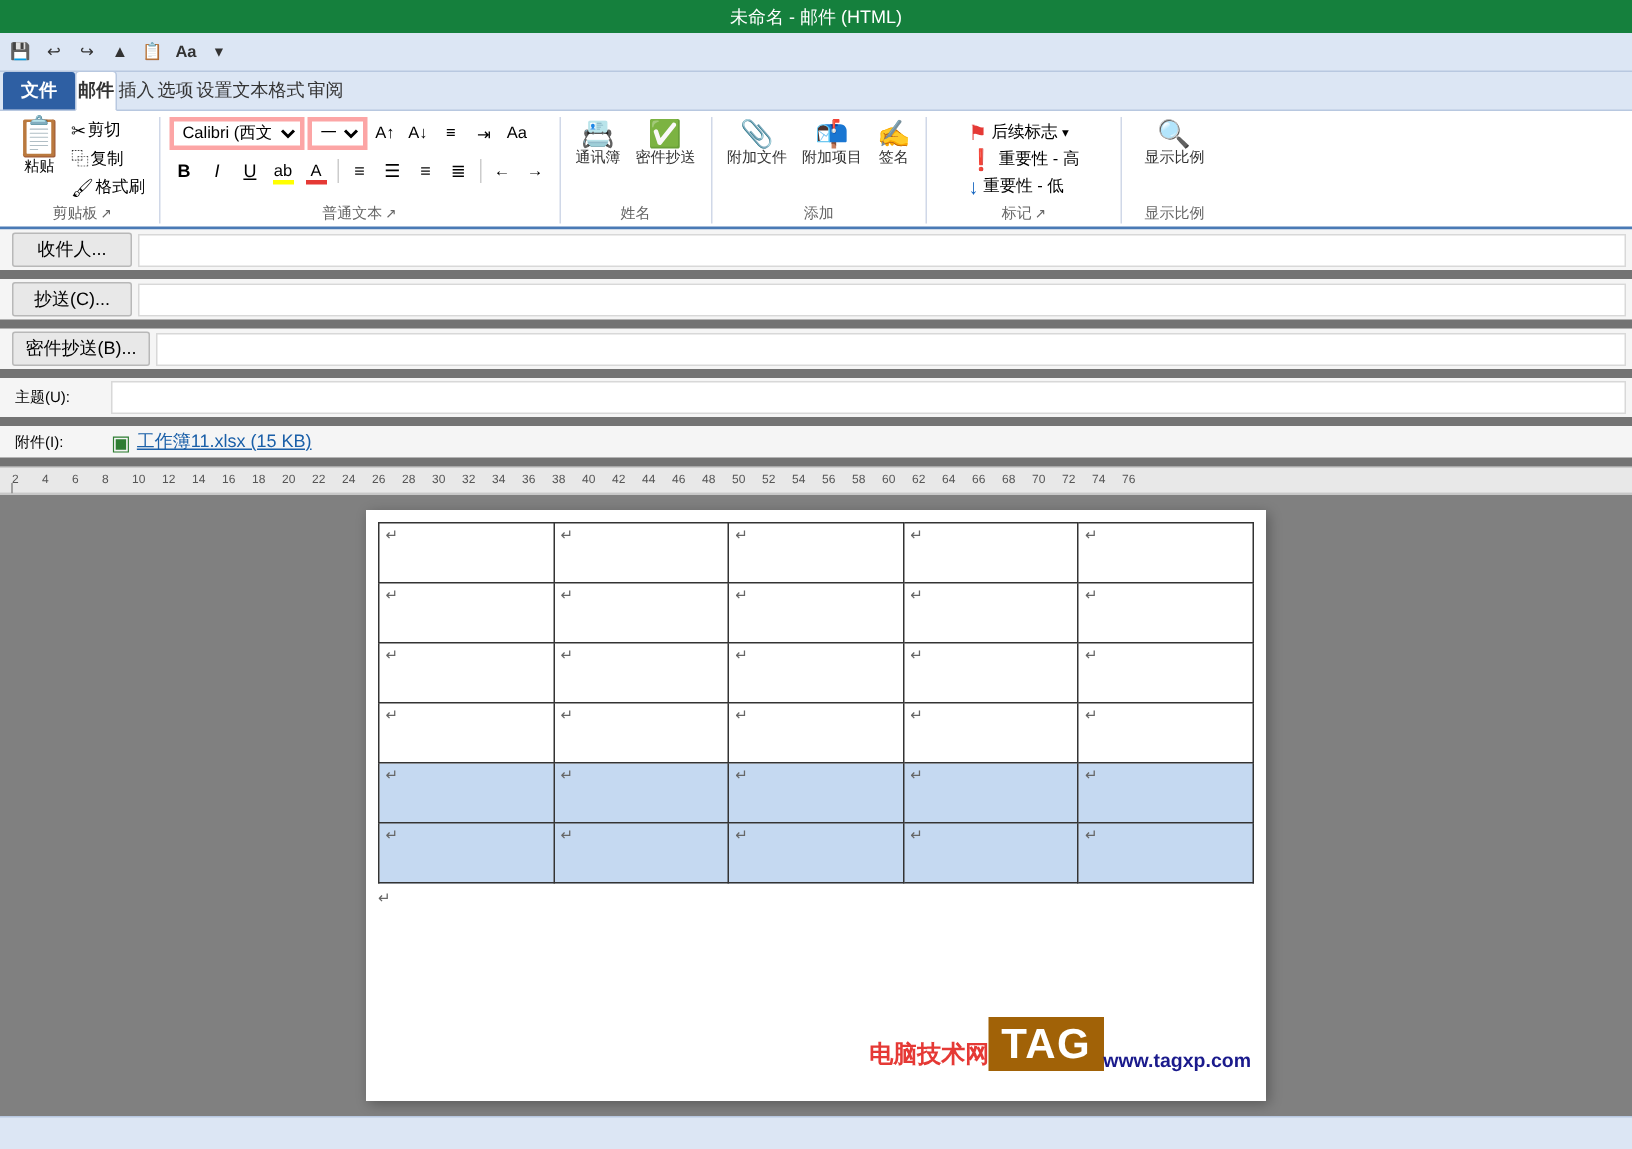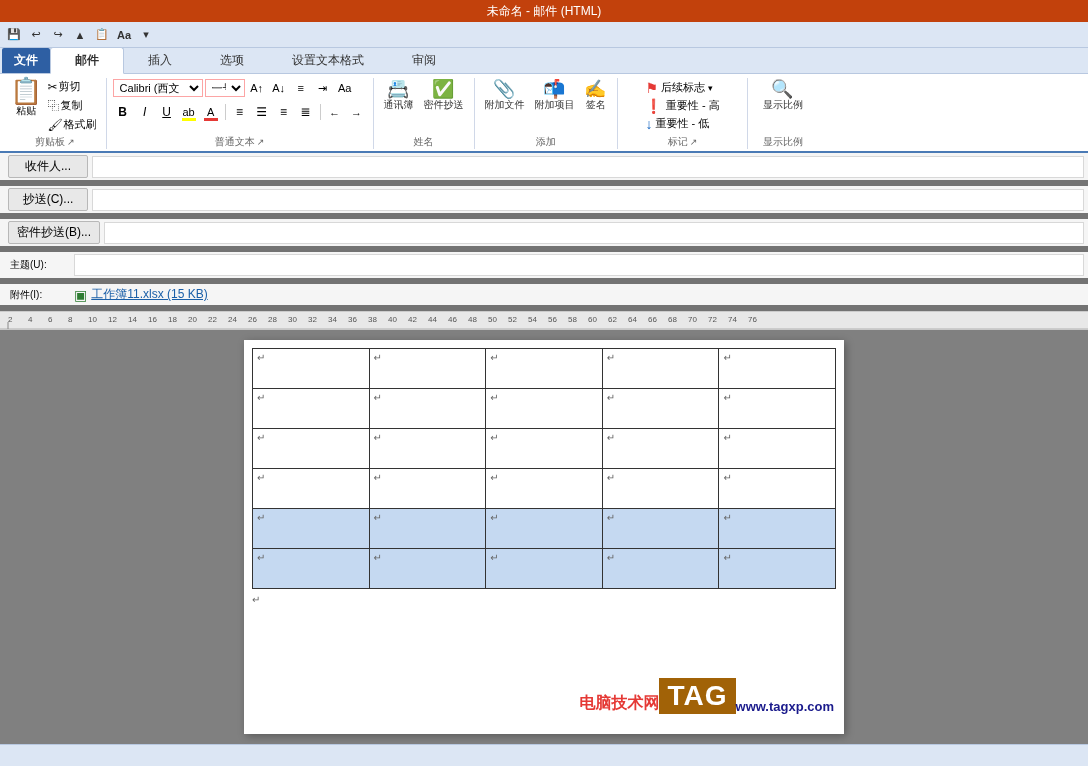--- a/index.html
+++ b/index.html
@@ -1,20 +1,20 @@
 <!DOCTYPE html>
 <html><head>
   <meta charset="utf-8">
   <style>
     * { margin: 0; padding: 0; box-sizing: border-box; }
     body { font-family: 'Microsoft YaHei', Arial, sans-serif; font-size: 12px; background: #f0f0f0; width: 1088px; height: 766px; overflow: hidden; }
 
     
     #titlebar {
-      background: #c2410c;
+      background: #15803d;
       height: 22px;
       display: flex;
       align-items: center;
       justify-content: center;
       color: white;
       font-size: 12px;
     }
 
     
     #quickaccess {
@@ -36,21 +36,21 @@
     
     #ribbon-tabs {
       background: #dce6f4;
       height: 26px;
       display: flex;
       align-items: flex-end;
       padding: 0 0 0 2px;
       border-bottom: none;
     }
     .tab-item {
-      padding: 4px 24px;
+      padding: 4px 1px;
       font-size: 12px;
       cursor: pointer;
       border-top-left-radius: 3px;
       border-top-right-radius: 3px;
       color: #333;
     }
 
     
     #ribbon {
       background: white;
@@ -112,21 +112,21 @@
 
     
     .format-row {
       display: flex;
       align-items: center;
       gap: 2px;
       margin-bottom: 2px;
     }
     .format-select {
       font-size: 11px;
-      border: 1px solid #fca5a5;
+      border: 3px solid #fca5a5;
       padding: 1px 2px;
       background: white;
       cursor: pointer;
     }
     .format-btn {
       width: 20px; height: 20px;
       display: flex; align-items: center; justify-content: center;
       cursor: pointer; border-radius: 2px;
       font-size: 12px; border: 1px solid transparent;
     }

